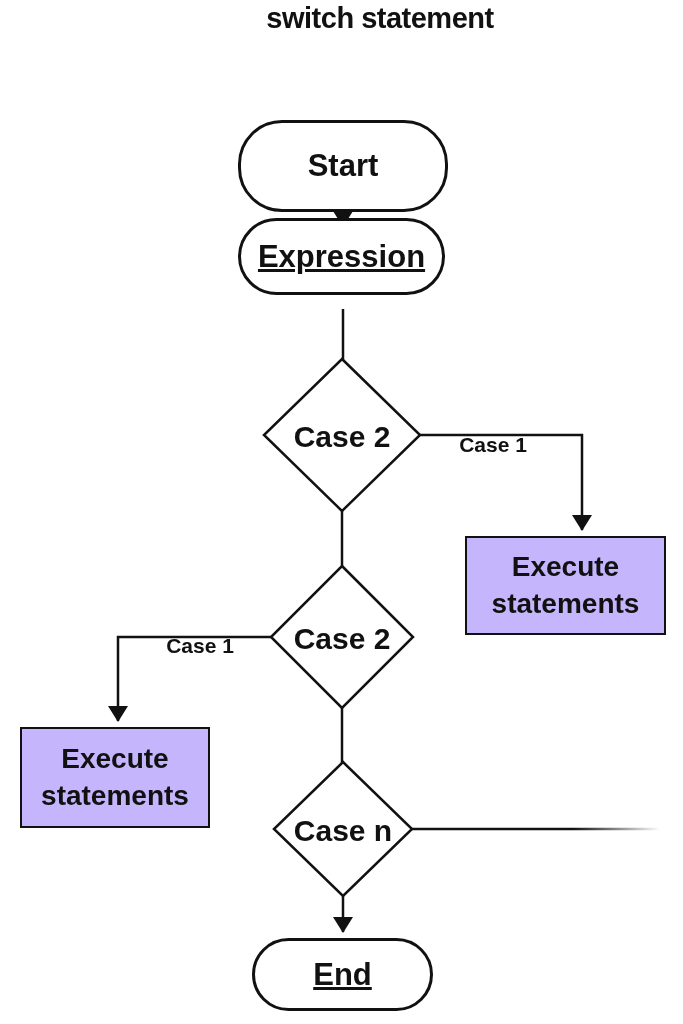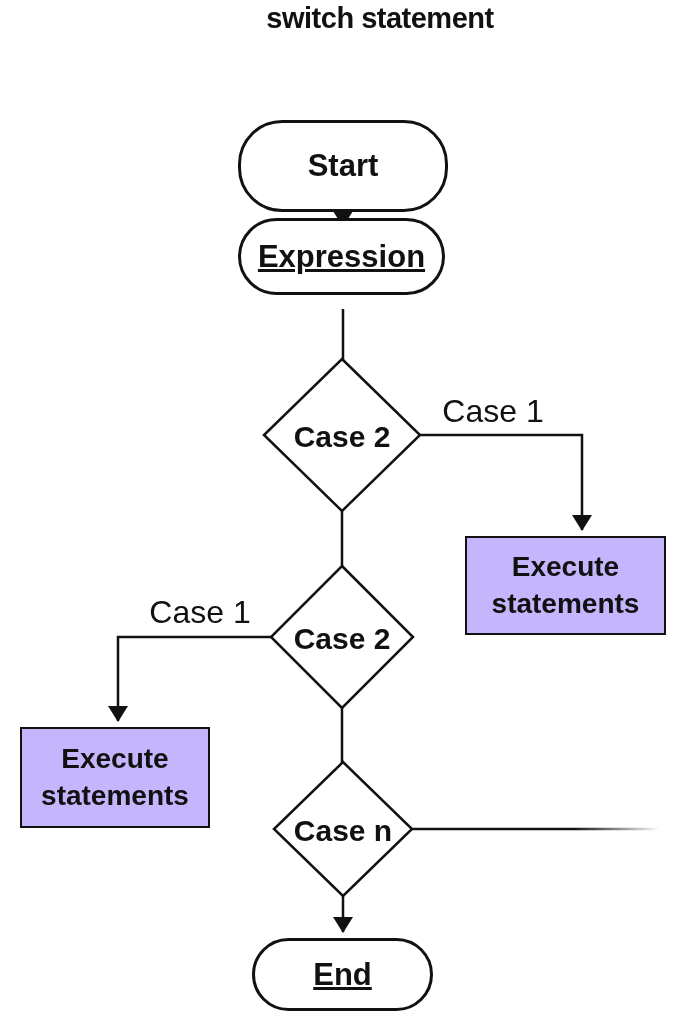--- a/index.html
+++ b/index.html
@@ -71,23 +71,24 @@
     font-size: 30px;
     font-weight: 600;
     white-space: nowrap;
   }
   #label-decision1 { left: 342px; top: 437px; }
   #label-decision2 { left: 342px; top: 639px; }
   #label-decision3 { left: 343px; top: 831px; }
   .edge-label {
     position: absolute;
     transform: translateX(-50%);
-    font-size: 32px;
-    font-weight: 400;
+    font-size: 21px;
+    font-weight: 700;
     white-space: nowrap;
+    margin-top: 40px;
   }
   #edge-label-right { left: 493px; top: 393px; }
   #edge-label-left  { left: 200px; top: 594px; }
 </style>
 </head>
 <body>
 
 <div id="canvas">
 
   <h1 id="diagram-title">switch statement</h1>

